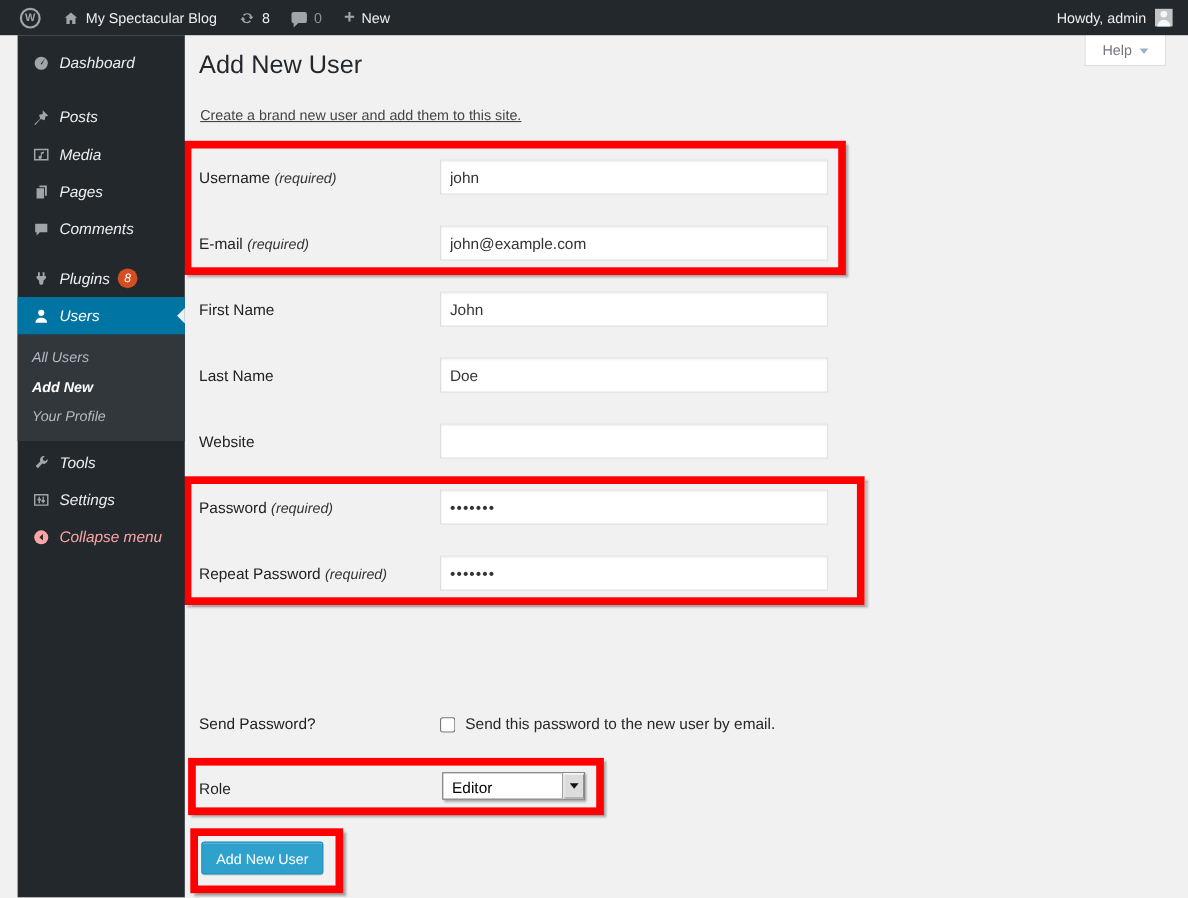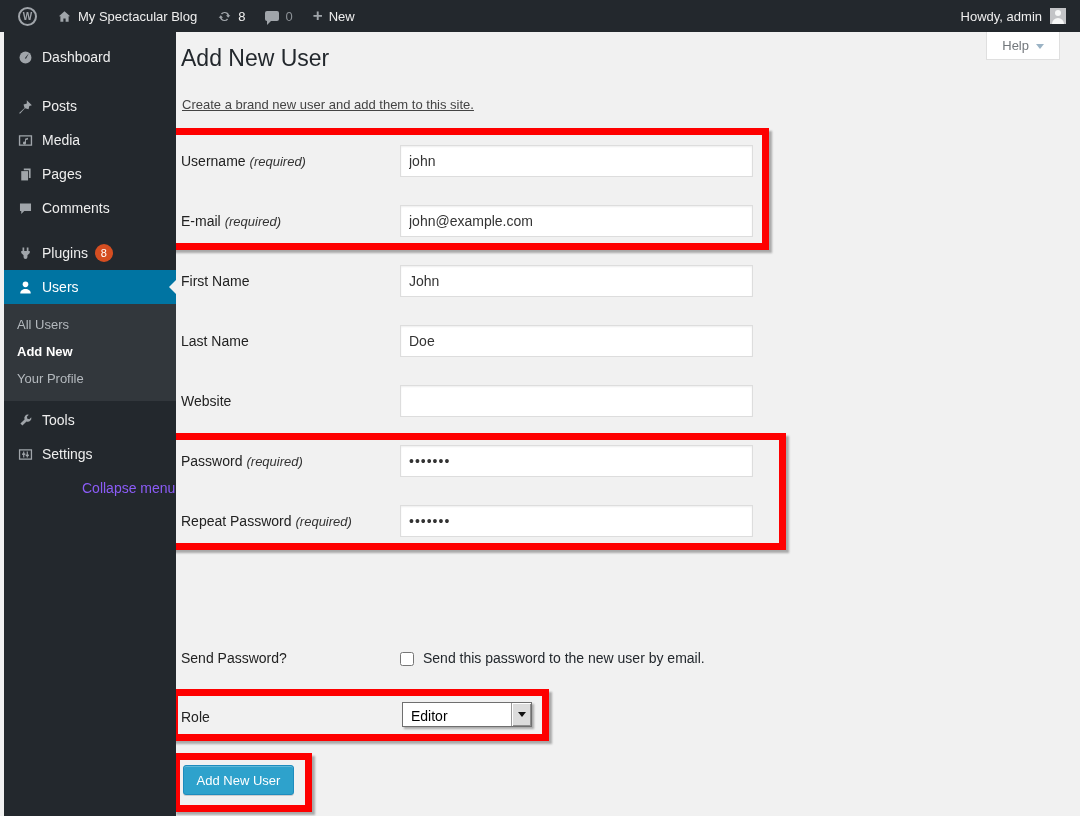--- a/index.html
+++ b/index.html
@@ -30,32 +30,32 @@
   .bubble { position:relative; width:14px; height:10px; background:#a0a5aa; border-radius:2px; }
   .bubble::after { content:""; position:absolute; left:2px; bottom:-4px;
     border:3px solid transparent; border-top-color:#a0a5aa; border-left-color:#a0a5aa; }
   .ab-plus { font-size:17px; font-weight:bold; color:#a0a5aa; line-height:14px; }
   .ab-right { display:flex; align-items:center; gap:8px; padding-right:14px; cursor:pointer; }
   .avatar { position:relative; width:16px; height:16px; background:#c3c4c7; overflow:hidden; }
   .avatar::before { content:""; position:absolute; top:2px; left:5px; width:6px; height:6px; border-radius:50%; background:#f6f7f7; }
   .avatar::after { content:""; position:absolute; bottom:-2px; left:2px; width:12px; height:8px; border-radius:6px 6px 0 0; background:#f6f7f7; }
 
   
-  #sidebar { position:absolute; top:32px; left:4px; width:172px; height:784px; background:#23282d; z-index:20; }
+  #sidebar { position:absolute; top:32px; left:16px; width:152px; height:784px; background:#23282d; z-index:20;font-style:italic; }
   .menu-pad { height:8px; }
   .gap15 { height:15px; } .gap11 { height:11px; } .gap2 { height:2px; }
   .m-item { position:relative; height:34px; display:flex; align-items:center; color:#eee; font-size:14px; cursor:pointer; }
   .m-icon { position:absolute; left:11px; top:50%; transform:translateY(-50%); width:20px; height:20px; color:#a0a5aa;
             display:flex; align-items:center; justify-content:center; }
   .m-label { padding-left:38px; white-space:nowrap; }
   .m-item.active { background:#0074a2; color:#fff; }
   .m-item.active .m-icon { color:#fff; }
   .m-item.active::after { content:""; position:absolute; right:0; top:50%; margin-top:-7px;
     width:0; height:0; border:7px solid transparent; border-left-width:0; border-right-color:#f1f1f1; }
-  .m-item.dim, .m-item.dim .m-icon { color:#8b5cf6;padding-left:40px; }
+  .m-item.dim, .m-item.dim .m-icon { color:#fca5a5; }
   .badge { display:inline-block; margin-left:7px; min-width:18px; height:18px; padding:0 5px;
     border-radius:9px; background:#d54e21; color:#fff; font-size:11px; line-height:18px; text-align:center; }
   .submenu { background:#32373c; padding:7px 0 9px; }
   .sm-item { height:27px; line-height:27px; padding-left:13px; font-size:13px; color:#b4b9be; cursor:pointer; white-space:nowrap; }
   .sm-item.current { color:#fff; font-weight:bold; }
 
   
   #content { position:absolute; left:160px; top:32px; width:920px; height:784px; background:#f1f1f1; }
   #help-btn { position:absolute; top:0; right:20px; height:28px; background:#fff;
     border:1px solid #dfdfdf; border-top:none; color:#72777c; font-size:13px;

